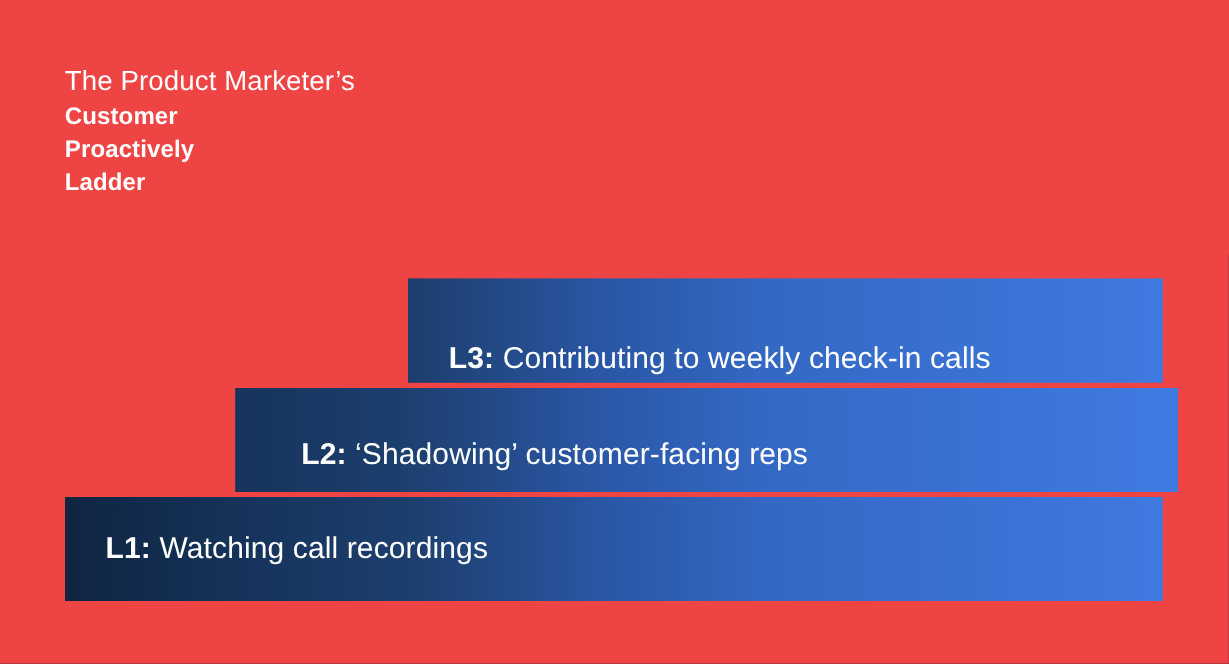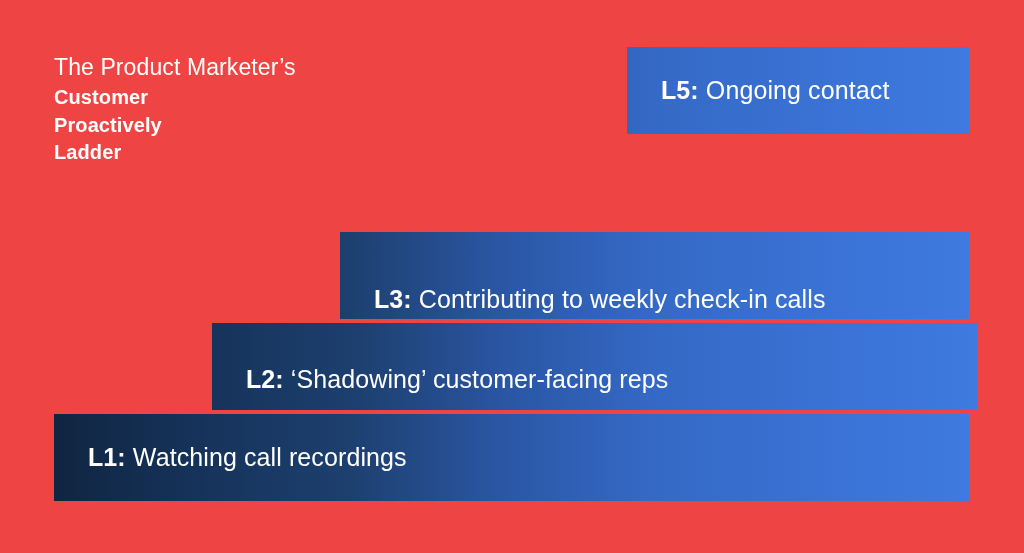--- a/index.html
+++ b/index.html
@@ -109,34 +109,29 @@
     <div id="eyebrow">The Product Marketer’s</div>
     <div id="headline">
       <span class="headline-line">Customer</span>
       <span class="headline-line">Proactively</span>
       <span class="headline-line">Ladder</span>
     </div>
   </div>
 
   <div id="ladder">
 
-    <div class="rung" style="left: 627px; top: 47px; width: 342px; height: 87px; background-size: 1024px 87px; background-position: -627px 0px;">
-      <div class="rung-label" style="padding-left: 34px;">
-        <span class="lvl">L5:</span><span class="txt"> Ongoing contact</span>
-      </div>
-    </div>
 
 
     <div class="rung" style="left: 340px; top: 232px; width: 629px; height: 87px; background-size: 1024px 87px; background-position: -340px 0px;">
       <div class="rung-label" style="padding-left: 34px; margin-top: 48px;">
         <span class="lvl">L3:</span><span class="txt"> Contributing to weekly check-in calls</span>
       </div>
     </div>
 
-    <div class="rung" style="left: 212px; top: 323px; width: 765px; height: 112px; background-size: 1024px 87px; background-position: -204px 0px;">
+    <div class="rung" style="left: 196px; top: 323px; width: 765px; height: 112px; background-size: 1024px 87px; background-position: -204px 0px; padding-left: 21px;">
       <div class="rung-label" style="padding-left: 34px;">
         <span class="lvl">L2:</span><span class="txt"> ‘Shadowing’ customer-facing reps</span>
       </div>
     </div>
 
     <div class="rung" style="left: 54px; top: 414px; width: 915px; height: 87px; background-size: 1024px 87px; background-position: -54px 0px;">
       <div class="rung-label" style="padding-left: 34px;">
         <span class="lvl">L1:</span><span class="txt"> Watching call recordings</span>
       </div>
     </div>

